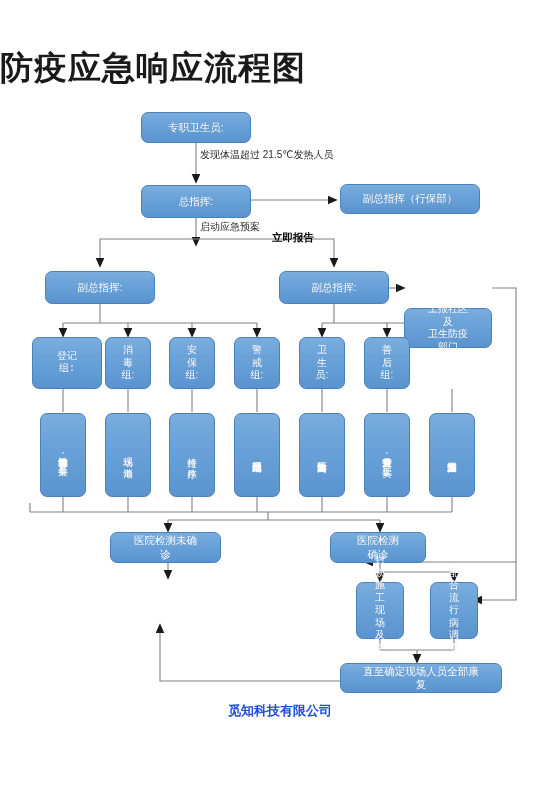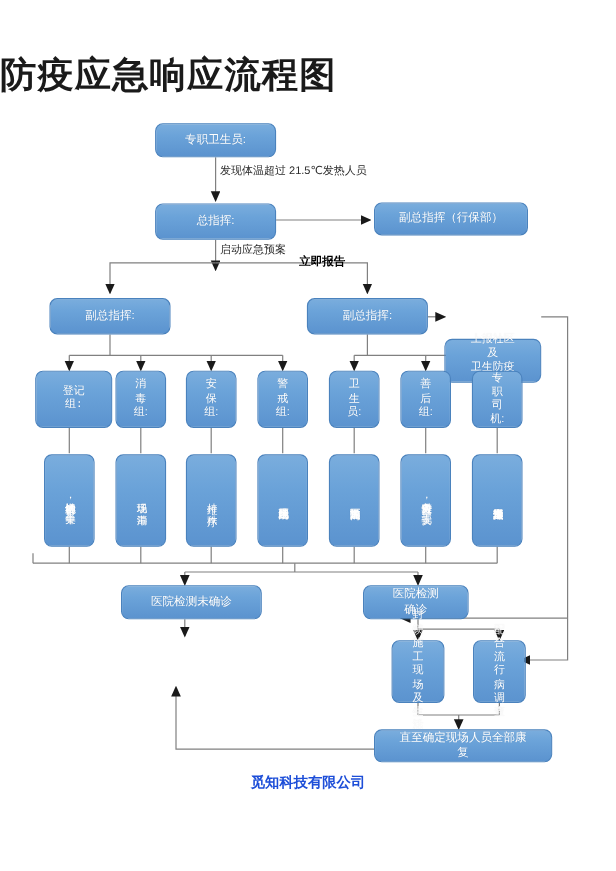--- a/index.html
+++ b/index.html
@@ -187,34 +187,32 @@
   <div class="node small" style="left:105px; top:337px; width:46px; height:52px; white-space:pre-line;">消毒
 组:</div>
   <div class="node small" style="left:169px; top:337px; width:46px; height:52px; white-space:pre-line;">安保
 组:</div>
   <div class="node small" style="left:234px; top:337px; width:46px; height:52px; white-space:pre-line;">警戒
 组:</div>
   <div class="node small" style="left:299px; top:337px; width:46px; height:52px; white-space:pre-line;">卫生
 员:</div>
   <div class="node small" style="left:364px; top:337px; width:46px; height:52px; white-space:pre-line;">善后
 组:</div>
-  <div class="node small" style="left:429px; top:337px; width:46px; height:52px; white-space:pre-line;">专职
-司机:</div>
 
   <div class="node vert tiny" style="left:40px; top:413px; width:46px; height:84px;">统计密切接触者，并集中</div>
   <div class="node vert tiny" style="left:105px; top:413px; width:46px; height:84px;">现场
 消毒</div>
   <div class="node vert tiny" style="left:169px; top:413px; width:46px; height:84px;">维持
 秩序</div>
   <div class="node vert tiny" style="left:234px; top:413px; width:46px; height:84px;">封闭现场及生活区</div>
   <div class="node vert tiny" style="left:299px; top:413px; width:46px; height:84px;">送医前隔离发热人</div>
   <div class="node vert tiny" style="left:364px; top:413px; width:46px; height:84px;">对接劳务负责人，安抚工</div>
   <div class="node vert tiny" style="left:429px; top:413px; width:46px; height:84px;">专用车辆运送发热人员</div>
 
-  <div class="node" style="left:110px; top:532px; width:128px; height:31px;">医院检测未确诊</div>
+  <div class="node" style="left:110px; top:532px; width:111px; height:31px;">医院检测未确诊</div>
   <div class="node" style="left:330px; top:532px; width:96px; height:31px;">医院检测确诊</div>
 
   <div class="node small" style="left:356px; top:582px; width:48px; height:57px; white-space:pre-line;">封锁施
 工现场
 及生活</div>
   <div class="node small" style="left:430px; top:582px; width:48px; height:57px; white-space:pre-line;">配合流
 行病调
 查</div>
 
   <div class="node" style="left:340px; top:663px; width:162px; height:30px;">直至确定现场人员全部康复</div>

